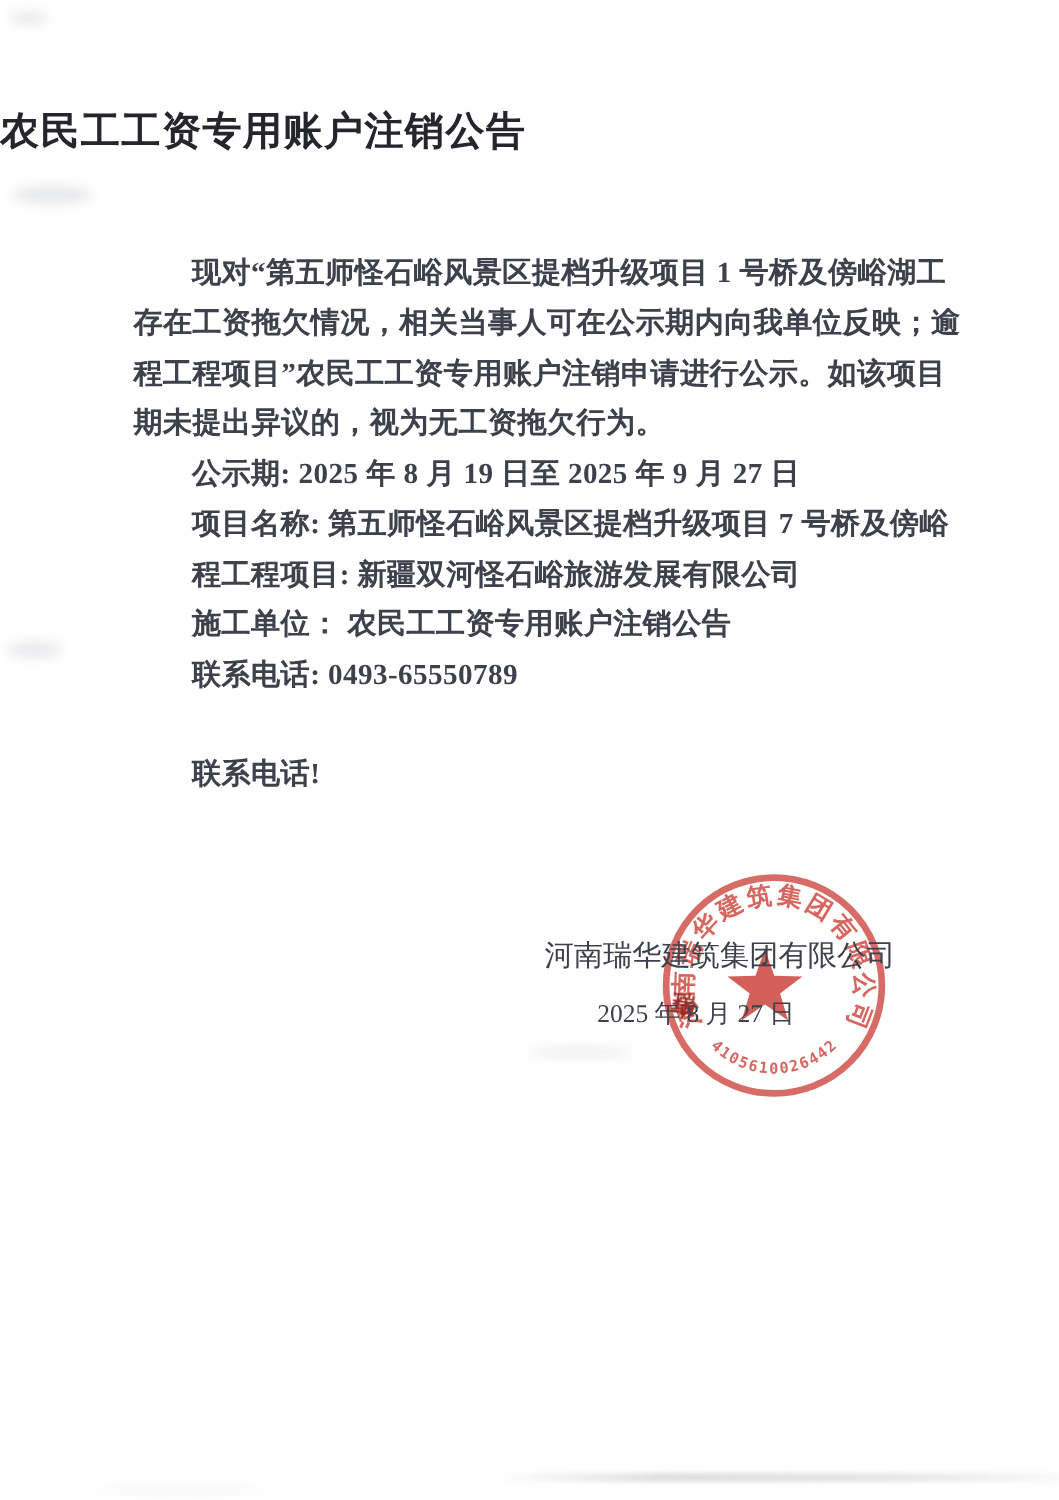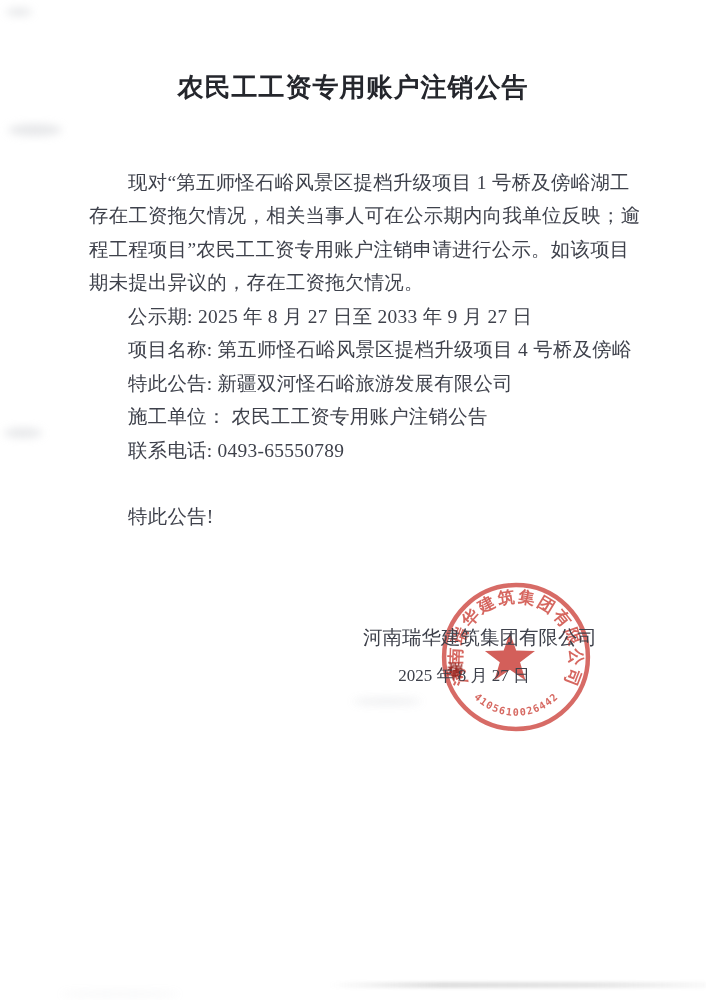--- a/index.html
+++ b/index.html
@@ -6,30 +6,29 @@
   .page{
     position:relative;
     width:706px;height:1000px;
     background:#ffffff;
     overflow:hidden;
     font-family:"Liberation Serif", serif;
     margin:0 auto;
   }
   .title{
     position:absolute;top:70px;left:0;width:100%;
-    text-align:center;
     font-family:Liberation Serif, serif;
     font-size:26px;font-weight:700;letter-spacing:1px;
     color:#24262c;margin:0;
   }
   .body-text{
     position:absolute;top:166px;left:89px;width:532px;
     font-size:19.4px;color:#3e414b;letter-spacing:0.3px;
   }
-  .line{height:33.45px;line-height:33.45px;white-space:pre;}
+  .line{height:33.45px;line-height:33.45px;white-space:pre;font-weight:bold;}
   .indent{padding-left:39px;}
   .blank{height:33.45px;}
   .signature{
     position:absolute;top:624px;left:358px;width:244px;
     text-align:center;color:#3e414b;z-index:3;
   }
   .sig-company{font-size:19.5px;line-height:28px;white-space:pre;}
   .sig-date{font-size:17px;line-height:28px;margin-top:10px;
     transform:translateX(-16px);white-space:pre;}
   .seal-svg{
@@ -57,28 +56,28 @@
 <body>
 
 <div class="page">
 
   <h1 class="title">农民工工资专用账户注销公告</h1>
 
   <div class="body-text">
     <div class="line indent">现对“第五师怪石峪风景区提档升级项目 1 号桥及傍峪湖工</div>
     <div class="line">存在工资拖欠情况，相关当事人可在公示期内向我单位反映；逾</div>
     <div class="line">程工程项目”农民工工资专用账户注销申请进行公示。如该项目</div>
-    <div class="line">期未提出异议的，存在工资拖欠情况。</div>
-    <div class="line indent">公示期: 2025 年 8 月 27 日至 2033 年 9 月 27 日</div>
-    <div class="line indent">项目名称: 第五师怪石峪风景区提档升级项目 4 号桥及傍峪</div>
-    <div class="line indent">特此公告: 新疆双河怪石峪旅游发展有限公司</div>
+    <div class="line">期未提出异议的，视为无工资拖欠行为。</div>
+    <div class="line indent">公示期: 2025 年 8 月 19 日至 2025 年 9 月 27 日</div>
+    <div class="line indent">项目名称: 第五师怪石峪风景区提档升级项目 7 号桥及傍峪</div>
+    <div class="line indent">程工程项目: 新疆双河怪石峪旅游发展有限公司</div>
     <div class="line indent">施工单位： 农民工工资专用账户注销公告</div>
     <div class="line indent">联系电话: 0493-65550789</div>
     <div class="line blank"></div>
-    <div class="line indent">特此公告!</div>
+    <div class="line indent">联系电话!</div>
   </div>
 
   <div class="signature">
     <div class="sig-company">河南瑞华建筑集团有限公司</div>
     <div class="sig-date">2025 年 8 月 27 日</div>
   </div>
 
   <svg class="seal-svg" viewBox="0 0 156 156" aria-hidden="true">
     <circle cx="78" cy="78" r="71" fill="none" stroke="#cf4f48" stroke-width="4.4" opacity="0.9"></circle>
     <path id="sealArcTop" d="M 31.23 105 A 54 54 0 1 1 124.77 105" fill="none"></path>

